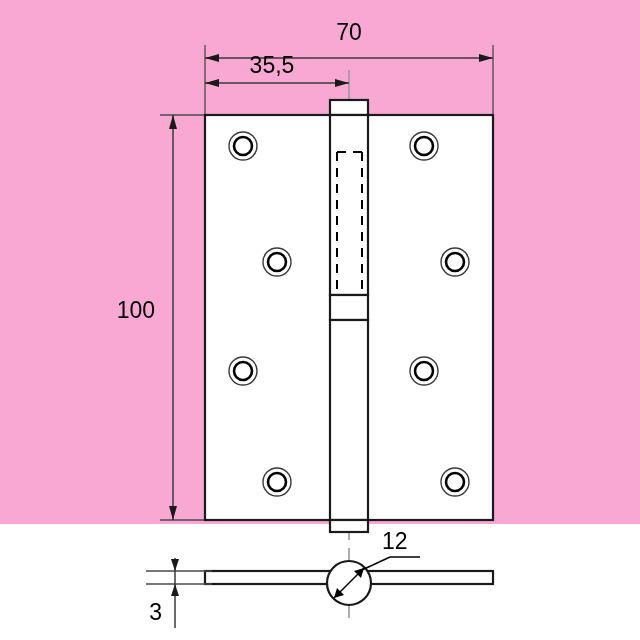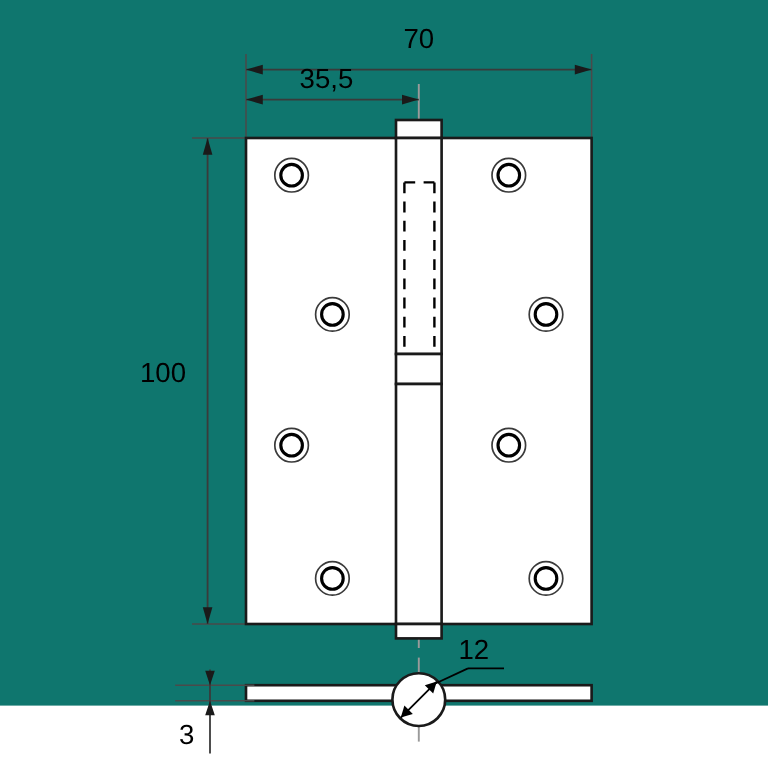--- a/index.html
+++ b/index.html
@@ -9,22 +9,22 @@
   }
   body {
     width: 640px;
     height: 640px;
     font-family: "Liberation Sans", sans-serif;
     overflow: hidden;
   }
   #drawing-root {
     position: relative;
     width: 640px;
-    height: 588px;
-    background: #0f766e;
+    height: 524px;
+    background: #f9a8d4;
     text-align: center;
   }
   svg#hinge-drawing {
     display: block;
     width: 640px;
     height: 640px;
   }
   .dim-text {
     font-family: "Liberation Sans", sans-serif;
     font-size: 23px;

